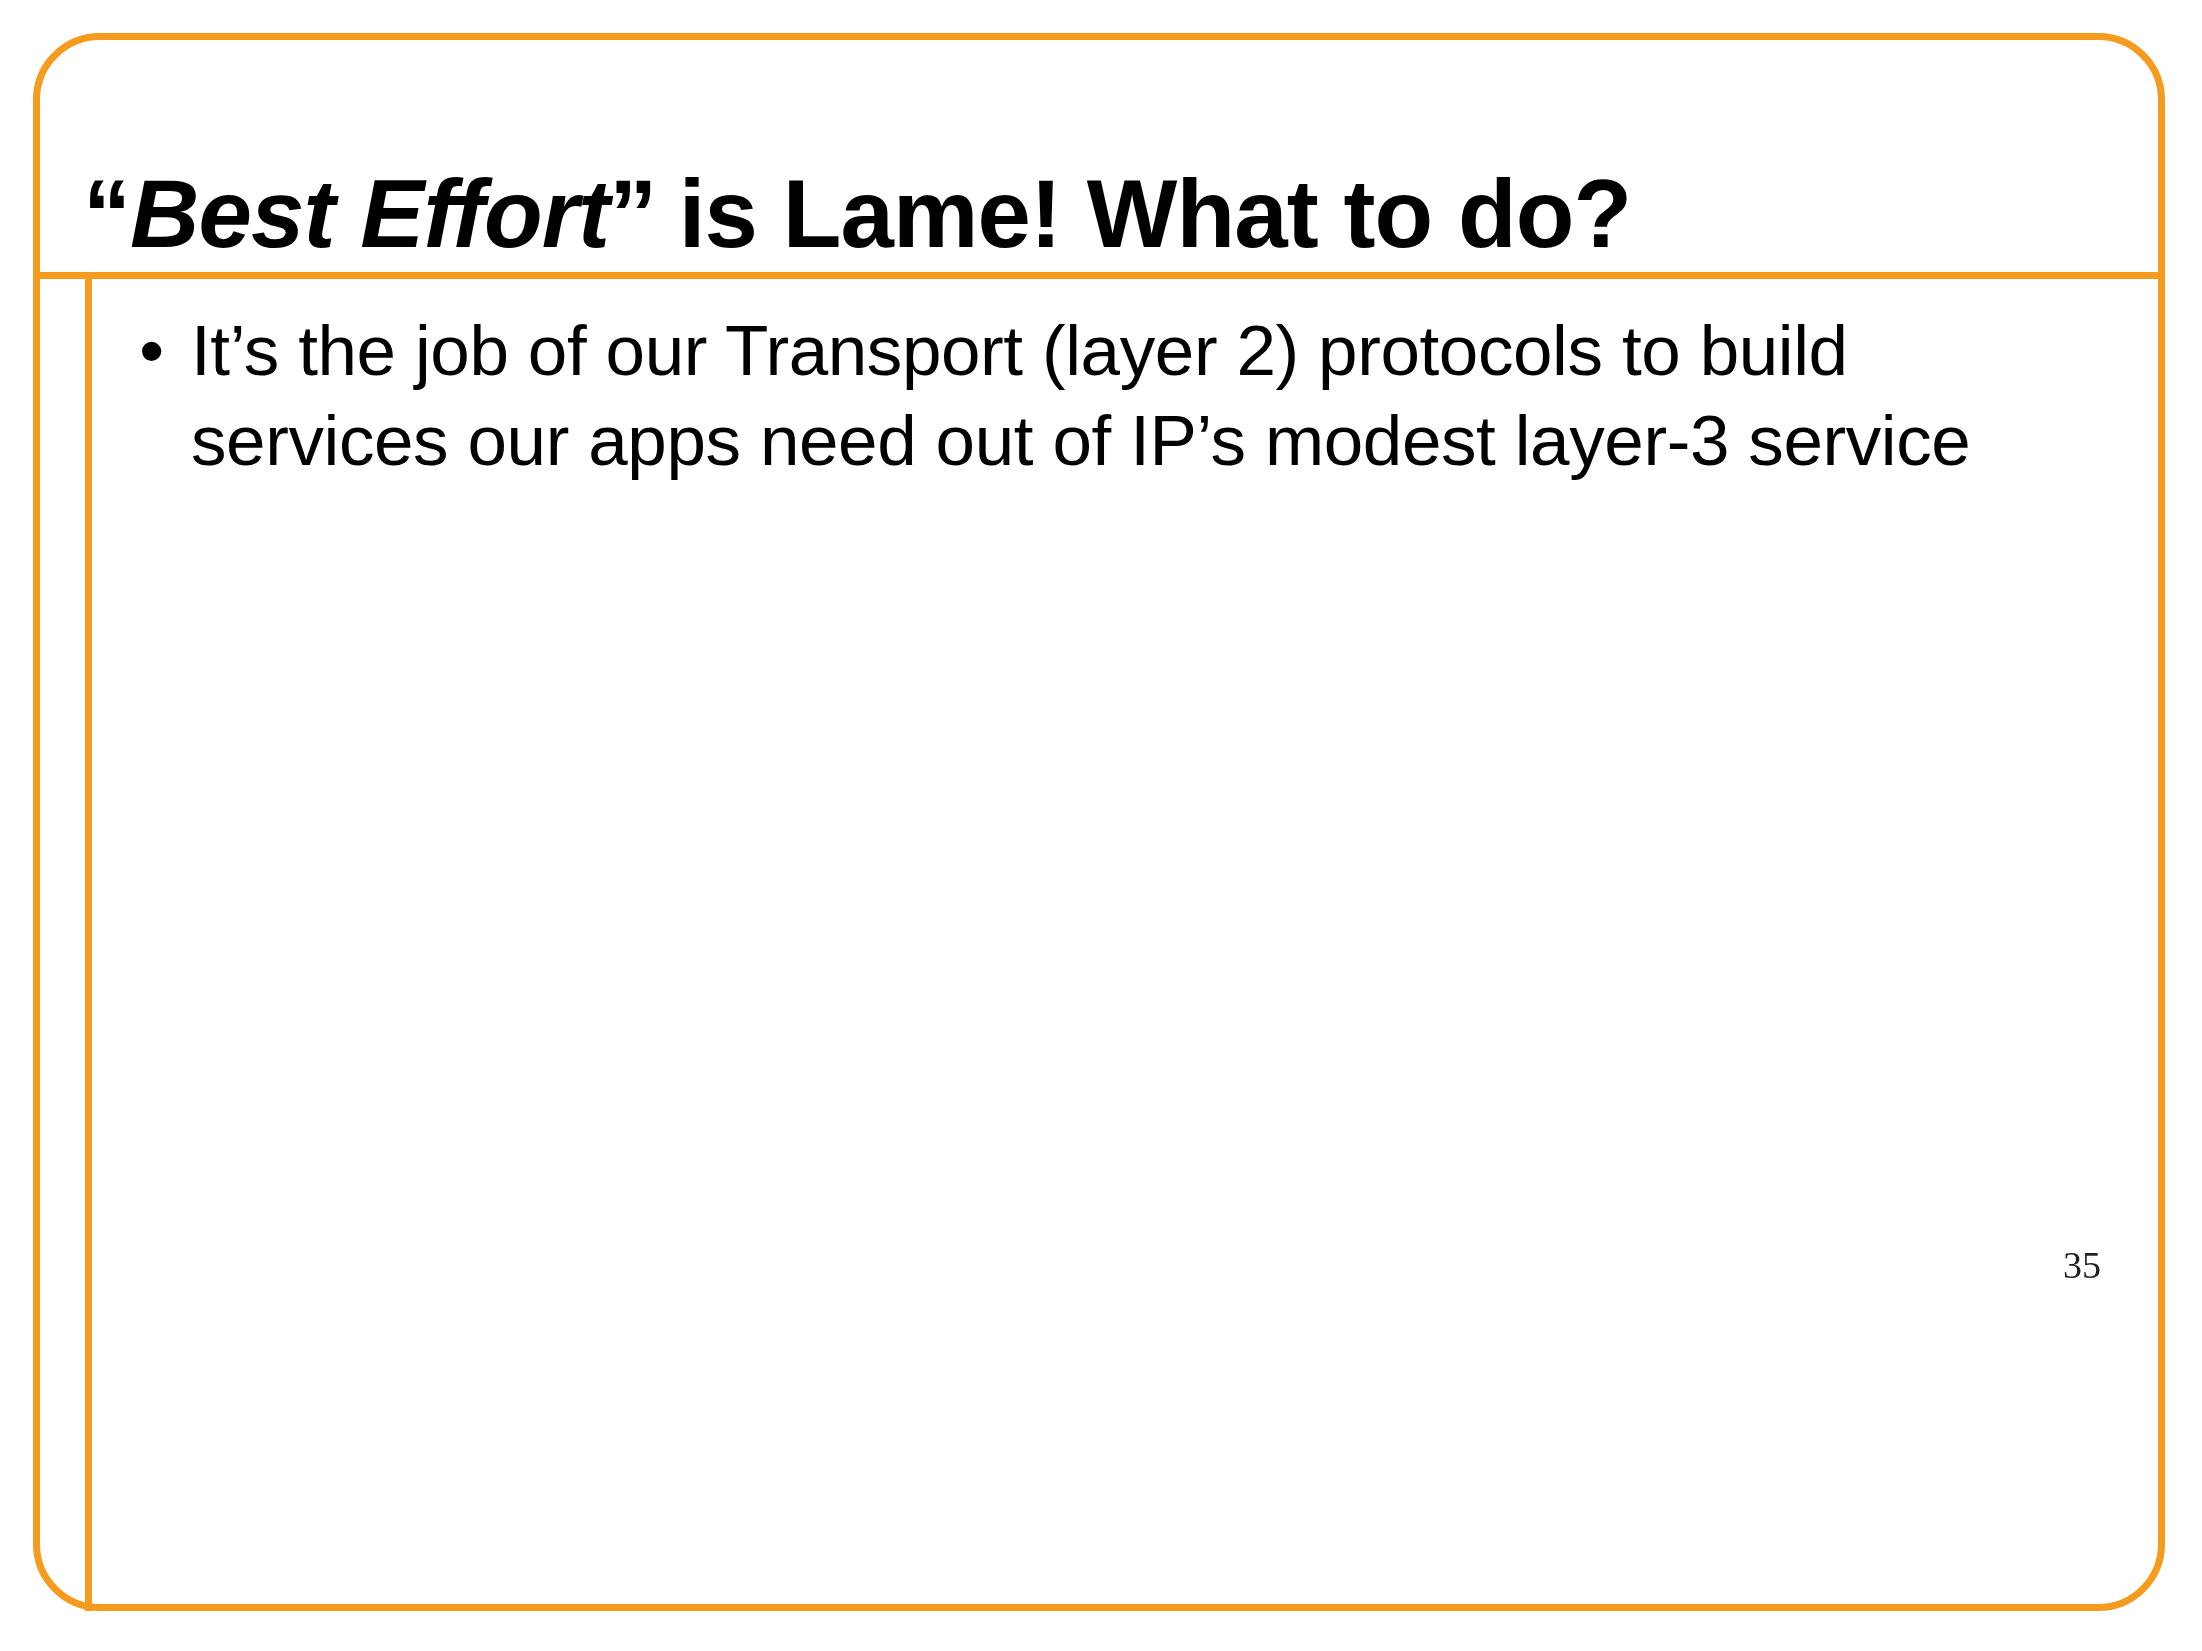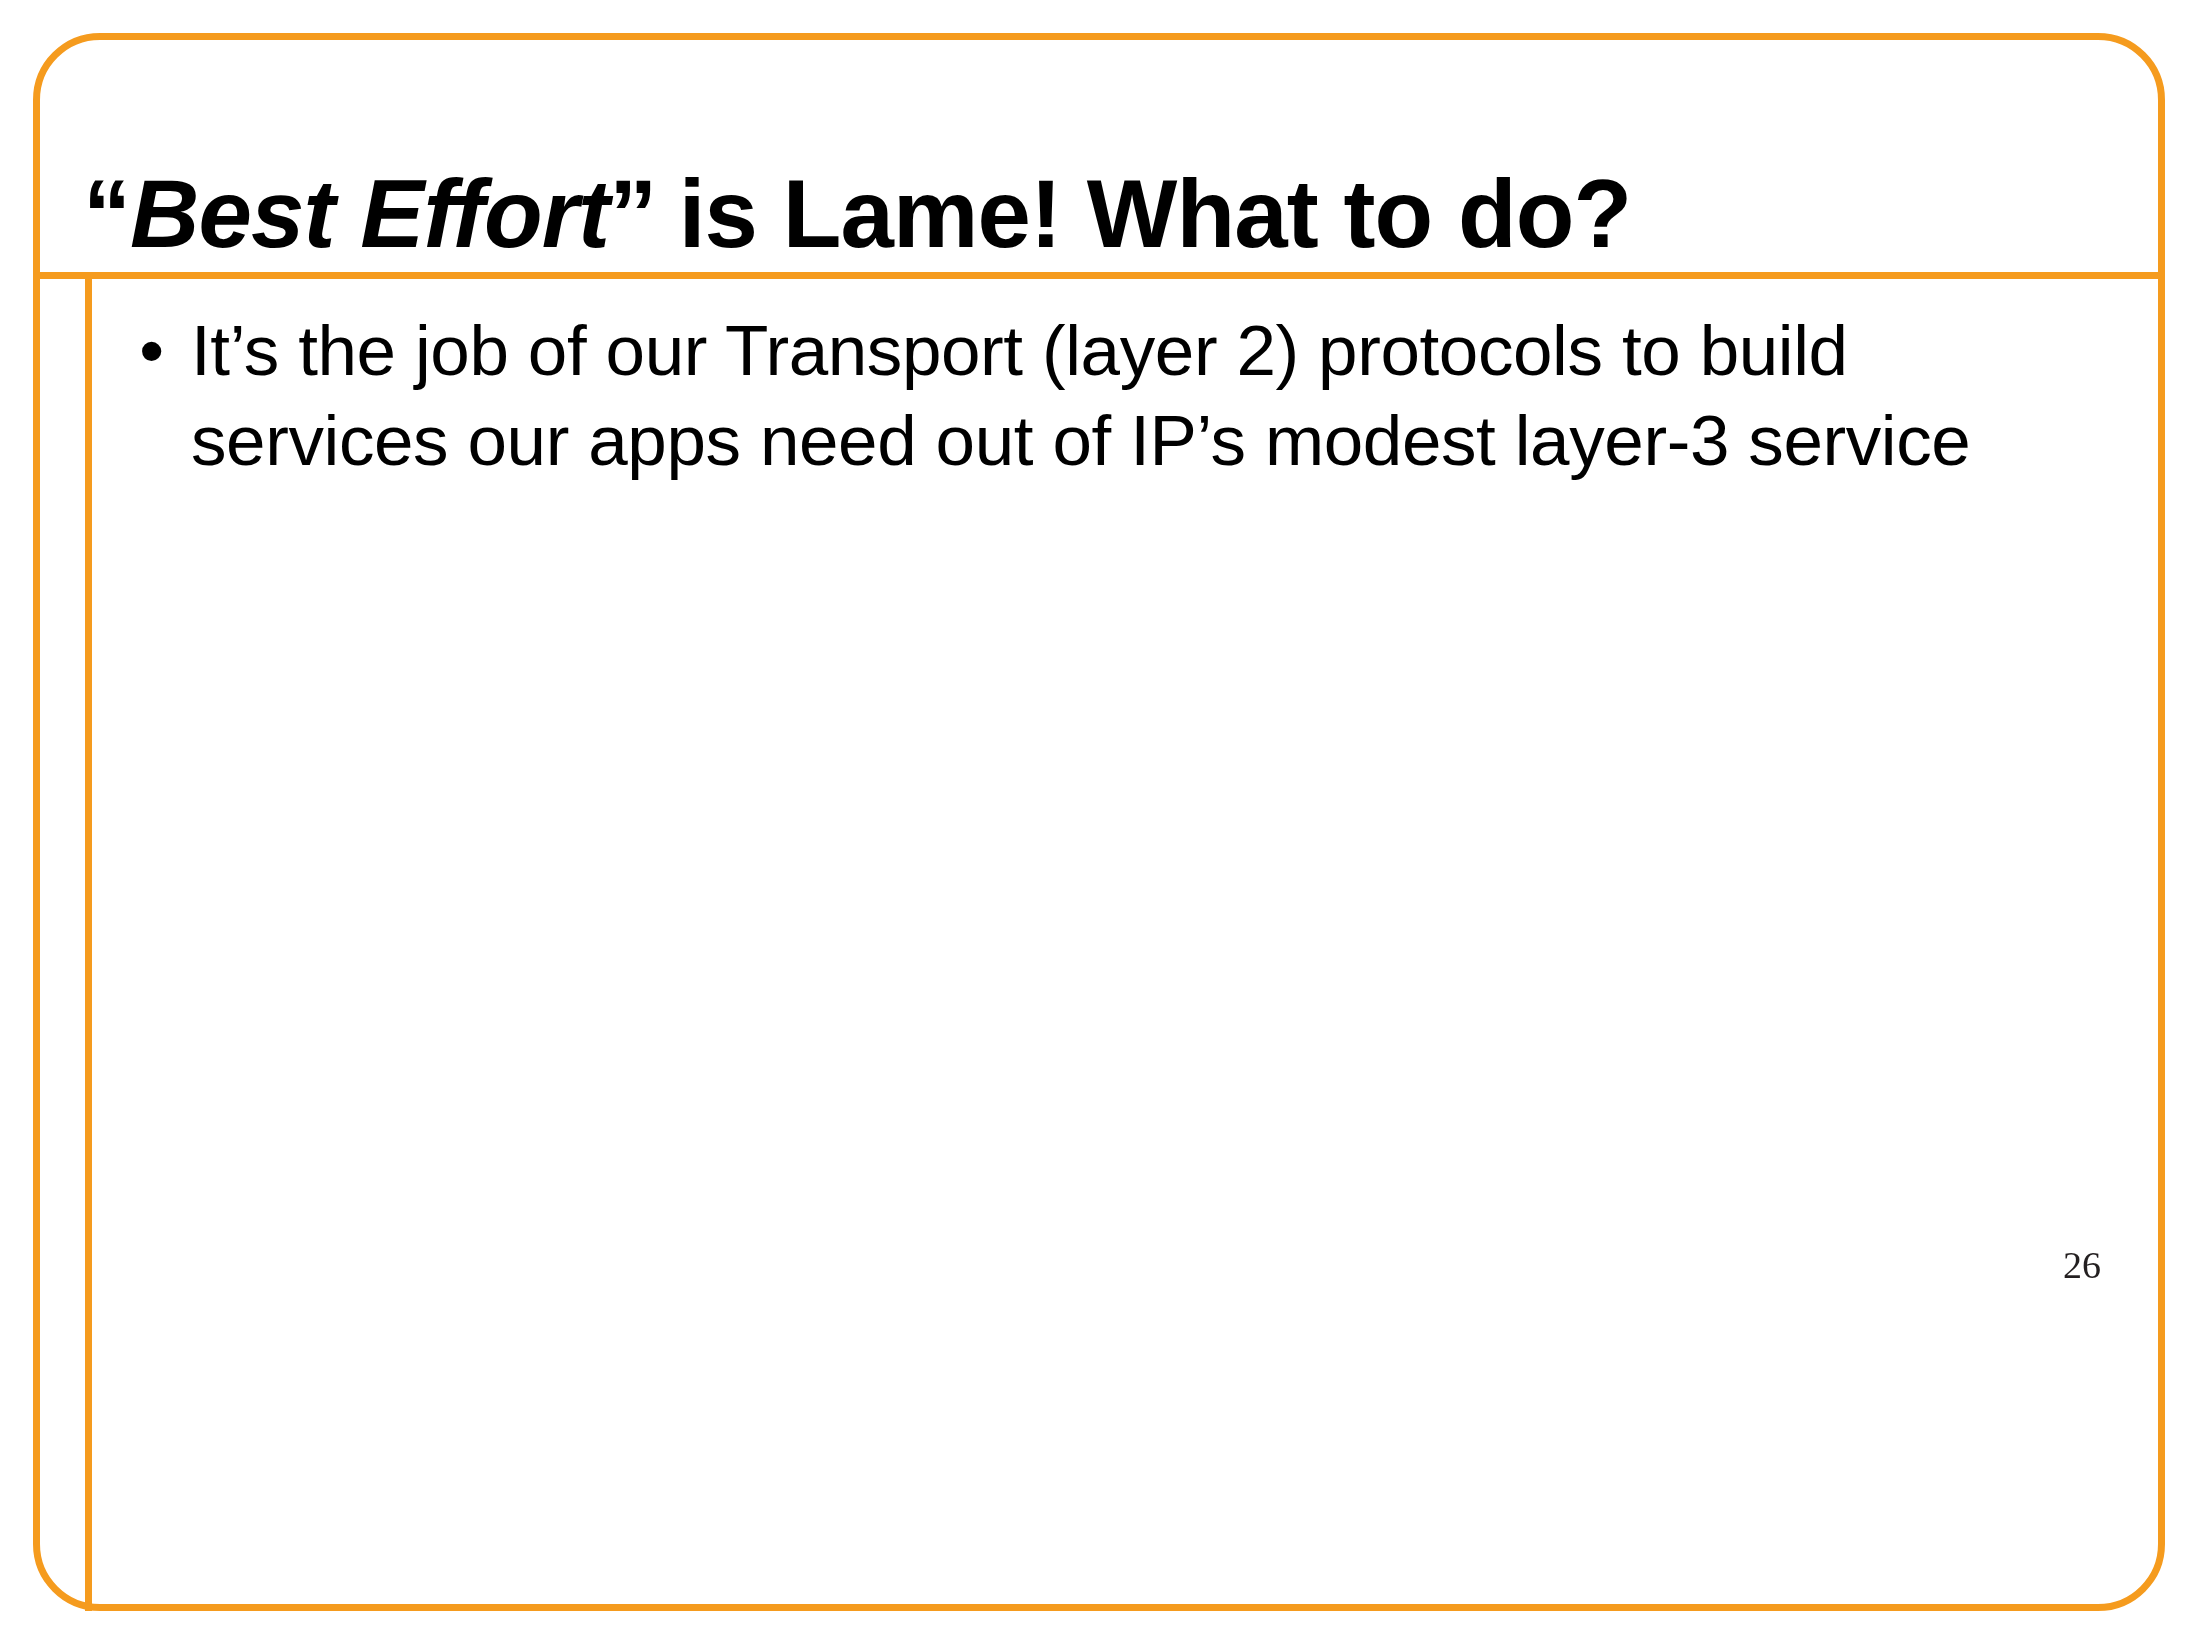--- a/index.html
+++ b/index.html
@@ -145,16 +145,16 @@
 
   <div class="body-block">
     <ul class="bullet-list">
       <li class="bullet-item">
         <span class="bullet-dot">•</span>
         <span class="bullet-text">It’s the job of our Transport (layer 2) protocols to build services our apps need out of IP’s modest layer-3 service</span>
       </li>
     </ul>
   </div>
 
-  <div class="page-number">26</div>
+  <div class="page-number">35</div>
 
 </div>
 
 
 </body></html>

